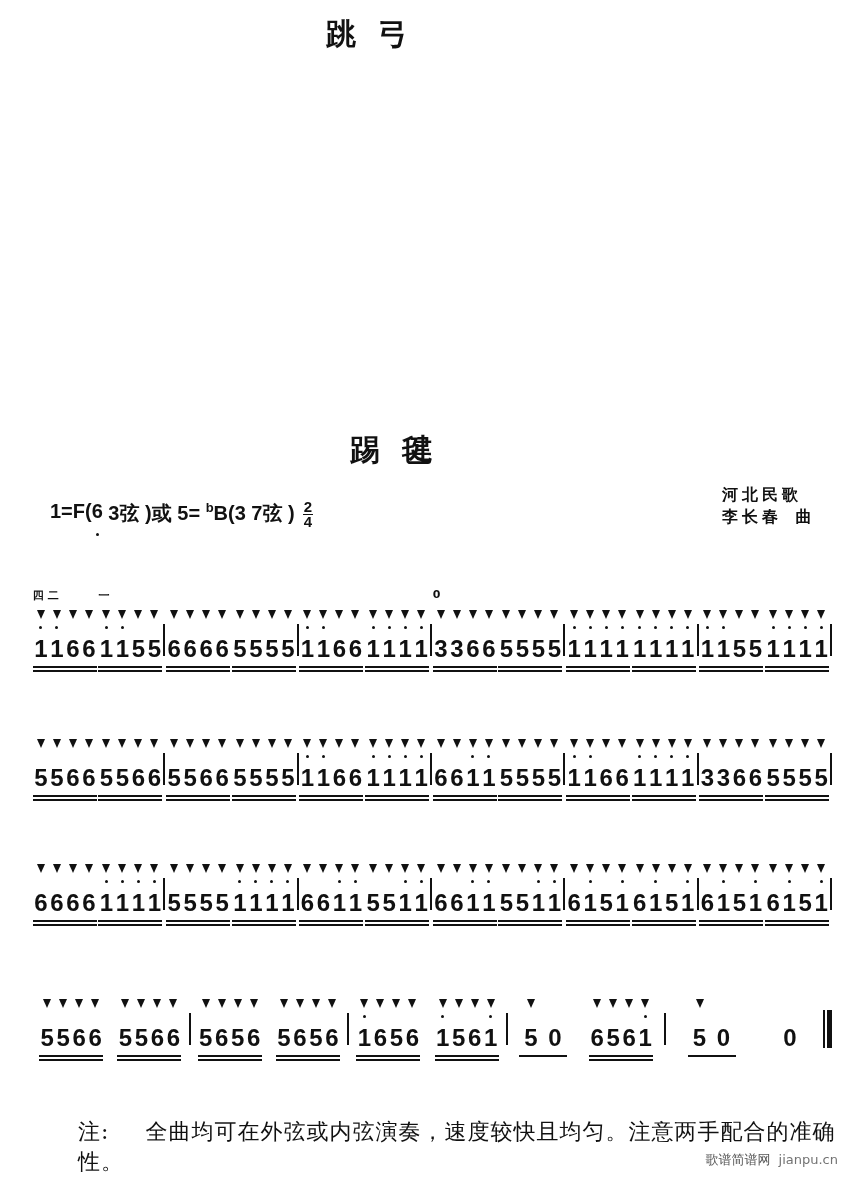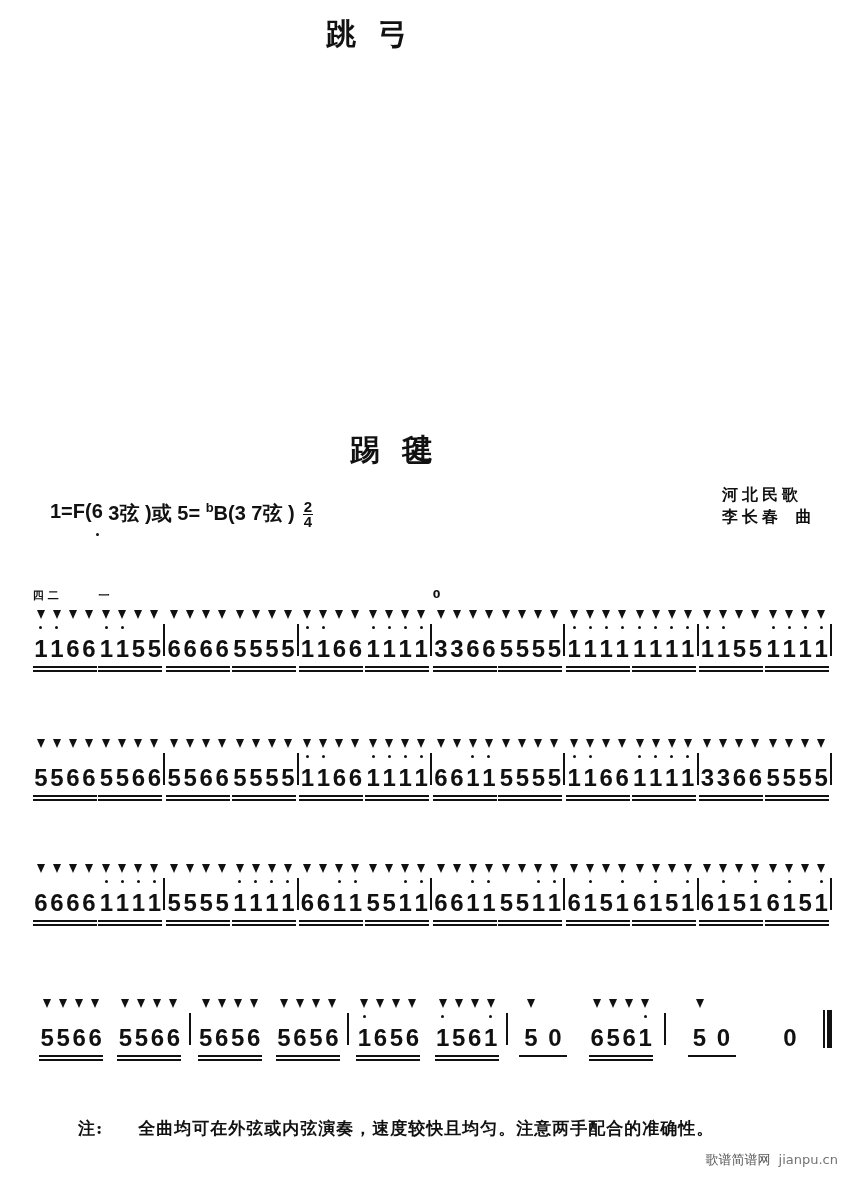--- a/index.html
+++ b/index.html
@@ -20,21 +20,21 @@
   .bar.final { width:9px; height:38px; background:transparent; border-left:2px solid #111; border-right:5px solid #111; box-sizing:border-box; margin-bottom:9px; }
   .group { position:relative; display:flex; align-items:flex-end; padding-bottom:6px; }
   .group.u2 { border-bottom:2px solid #111; }
   .group.u2::after { content:""; position:absolute; left:0; right:0; bottom:-6px; height:2px; background:#111; }
   .group.u1 { border-bottom:2px solid #111; }
   .note { position:relative; width:16px; text-align:center; font-family:"Liberation Sans", sans-serif; font-size:24px; font-weight:bold; line-height:22px; }
   .note.sp { width:24px; }
   .note .stac { position:absolute; left:50%; top:-28px; width:0; height:0; margin-left:-4px; border-left:4px solid transparent; border-right:4px solid transparent; border-top:9px solid #111; }
   .note .hi { position:absolute; left:50%; top:-12px; width:3px; height:3px; margin-left:-1.5px; background:#111; border-radius:50%; }
   .annot { position:absolute; top:-50px; left:0; font-size:11px; font-weight:bold; white-space:nowrap; font-family:"DejaVu Sans", sans-serif; }
-  .footnote { position:absolute; left:78px; top:1117px; font-size:17px; font-weight:bold; letter-spacing:1px; }
+  .footnote { position:absolute; left:78px; top:1117px; font-size:22px; font-weight:normal; letter-spacing:1px; }
   .footnote .lbl { margin-right:28px; }
   .watermark { position:absolute; right:26px; bottom:18px; font-size:13px; color:#555; font-family:"DejaVu Sans", sans-serif; }
   .watermark .dom { color:#737373; margin-left:4px; }
 </style>
 </head>
 <body>
 
 <div class="title" style="top:14px;">跳弓</div>
 
 <div class="para" style="top:62px;">

